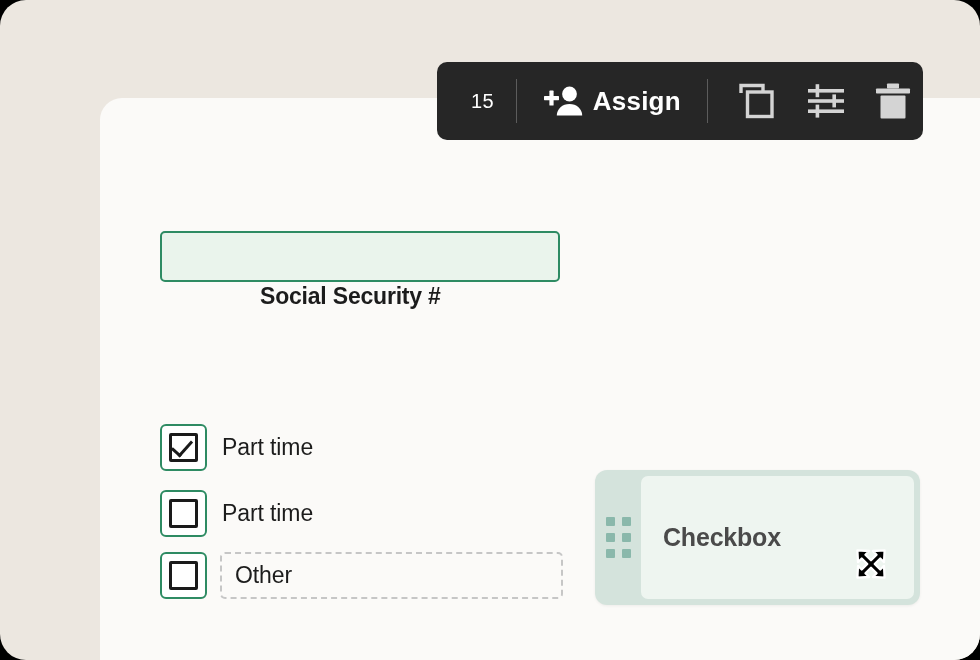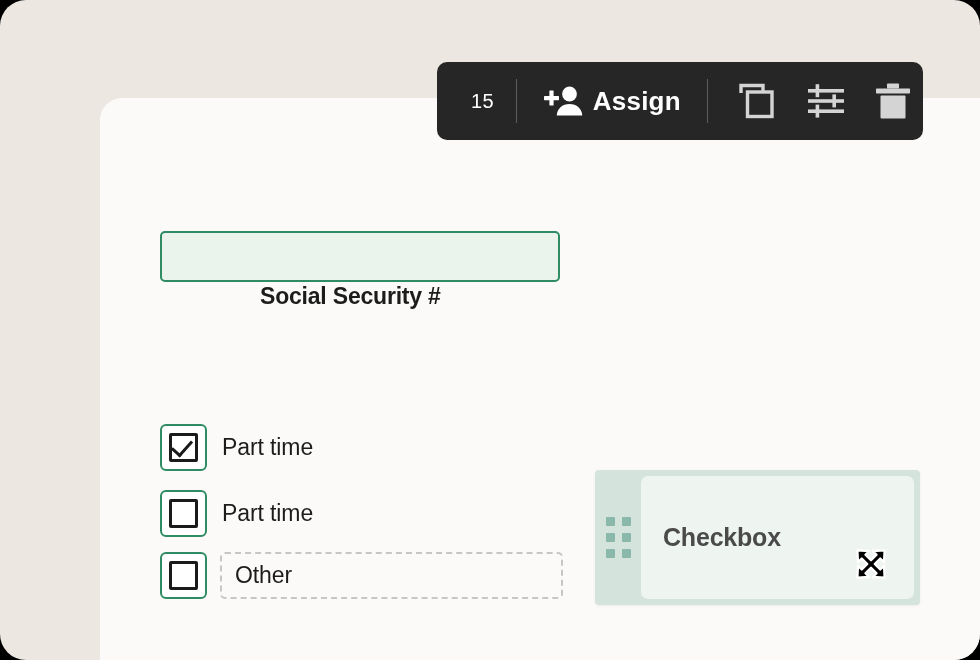--- a/index.html
+++ b/index.html
@@ -176,21 +176,21 @@
   .cb-dashed .cb-label { margin-left: 0; }
 
   
   #drag-card {
     position: absolute;
     left: 595px;
     top: 470px;
     width: 325px;
     height: 135px;
     background: #d4e3dc;
-    border-radius: 4px;
+    border-radius: 12px;
     display: flex;
     overflow: hidden;
     z-index: 30;
     box-shadow: 0 1px 3px rgba(0,0,0,0.06);
   }
   #drag-handle {
     width: 46px;
     height: 100%;
     display: flex;
     align-items: center;

